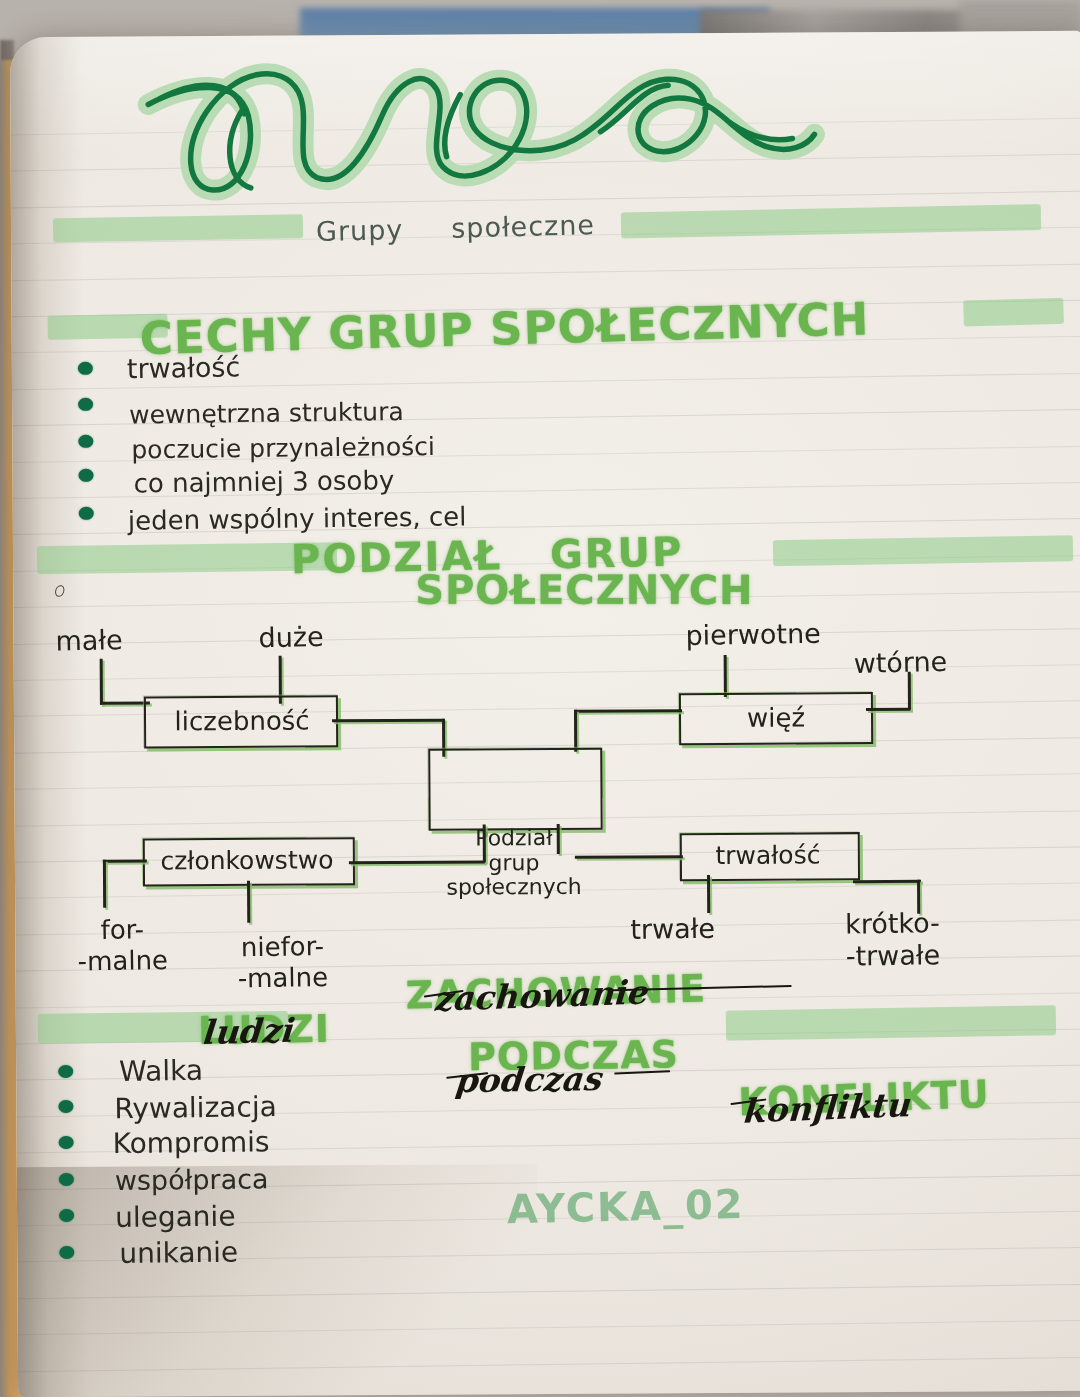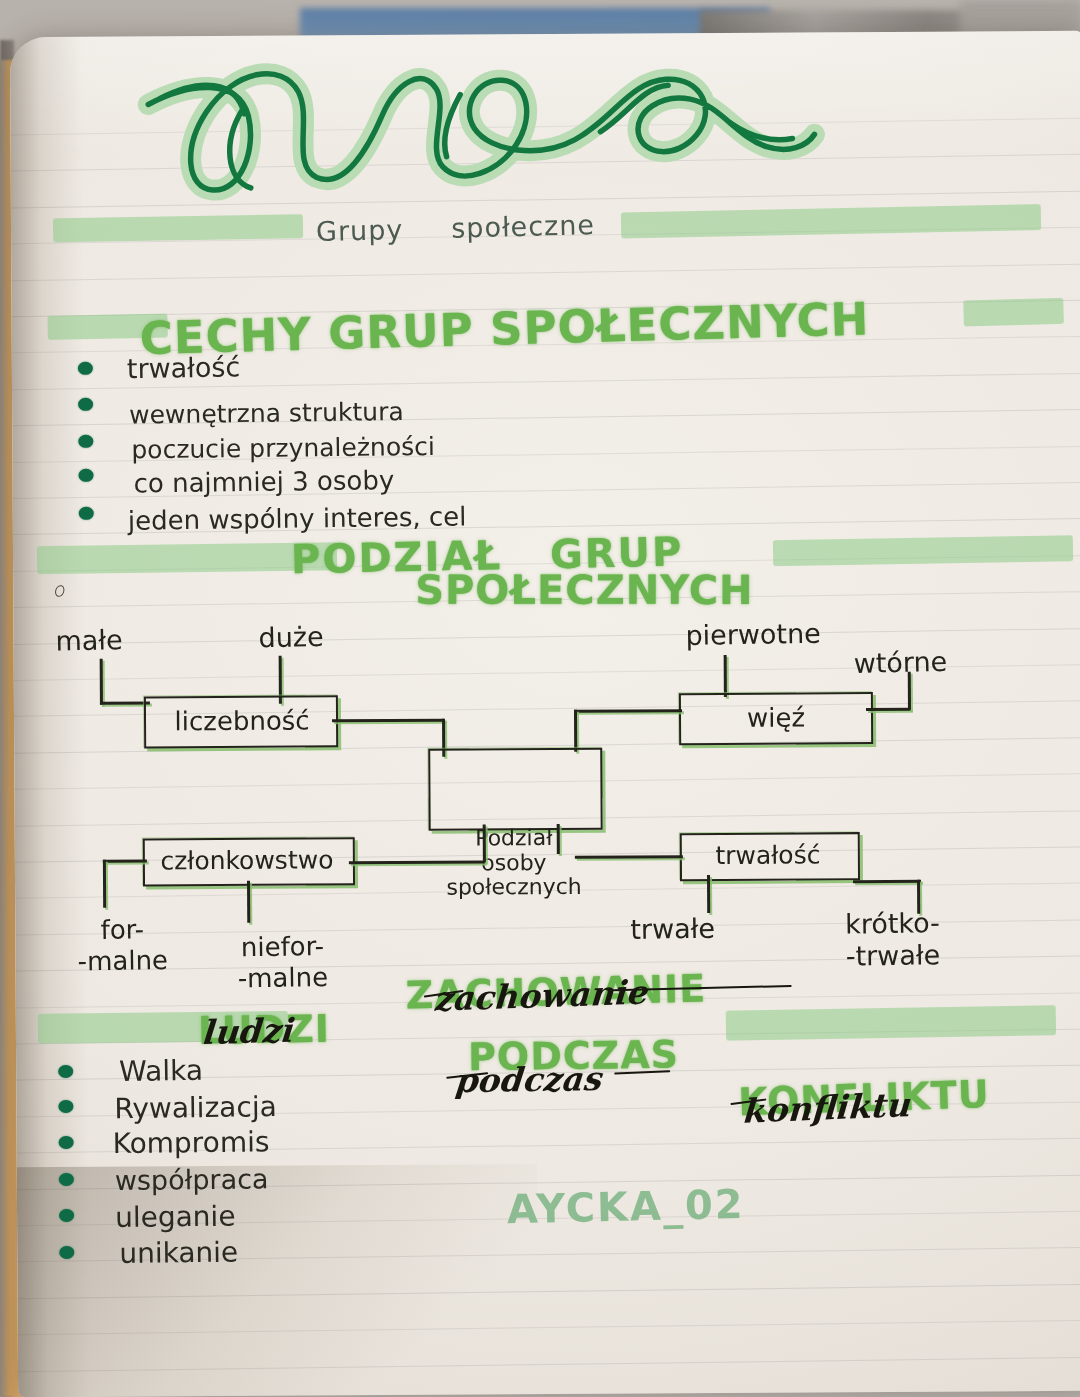--- a/index.html
+++ b/index.html
@@ -325,21 +325,21 @@
         <div class="dlabel" style="left:672px; top:670px; width:180px; font-size:26px;">więź</div>
         <div class="conn conn-h" style="left:852px; top:676px; width:45px;"></div>
         <div class="conn conn-v" style="left:894px; top:640px; height:38px;"></div>
         <div class="conn conn-h" style="left:560px; top:676px; width:108px;"></div>
         <div class="conn conn-v" style="left:560px; top:676px; height:42px;"></div>
 
         <div class="dbox" style="left:414px; top:714px; width:170px; height:78px;"></div>
         <div class="dlabel" style="left:416px; top:718px; width:166px; font-size:22px; line-height:1.12;">
           
           <span id="center-label-text" style="display:block; white-space:pre-line;">Podział
-osoby
+grup
 społecznych</span>
         </div>
         <div class="conn conn-v" style="left:468px; top:790px; height:38px;"></div>
         <div class="conn conn-v" style="left:542px; top:790px; height:30px;"></div>
 
         <div class="dbox" style="left:128px; top:802px; width:208px; height:44px;"></div>
         <div class="dlabel" style="left:130px; top:810px; width:204px; font-size:25px;">członkowstwo</div>
         <div class="conn conn-h" style="left:334px; top:826px; width:136px;"></div>
         <div class="conn conn-h" style="left:88px; top:823px; width:44px;"></div>
         <div class="conn conn-v" style="left:88px; top:823px; height:48px;"></div>

